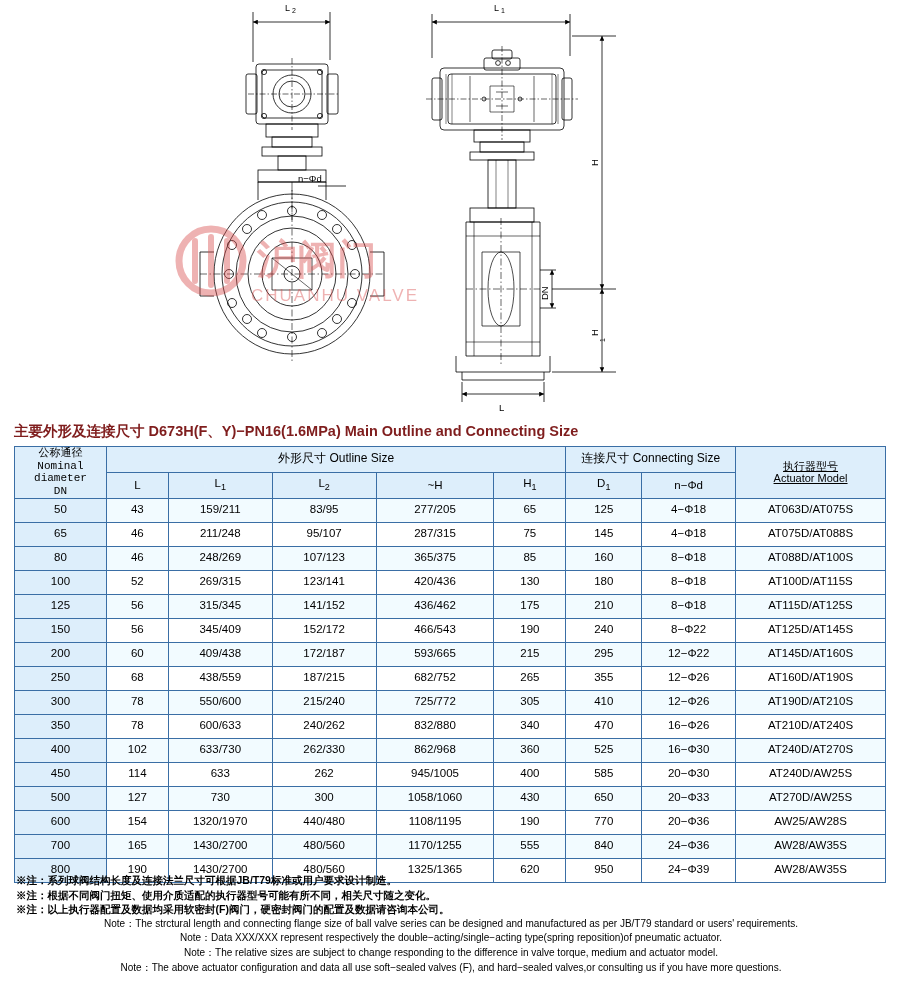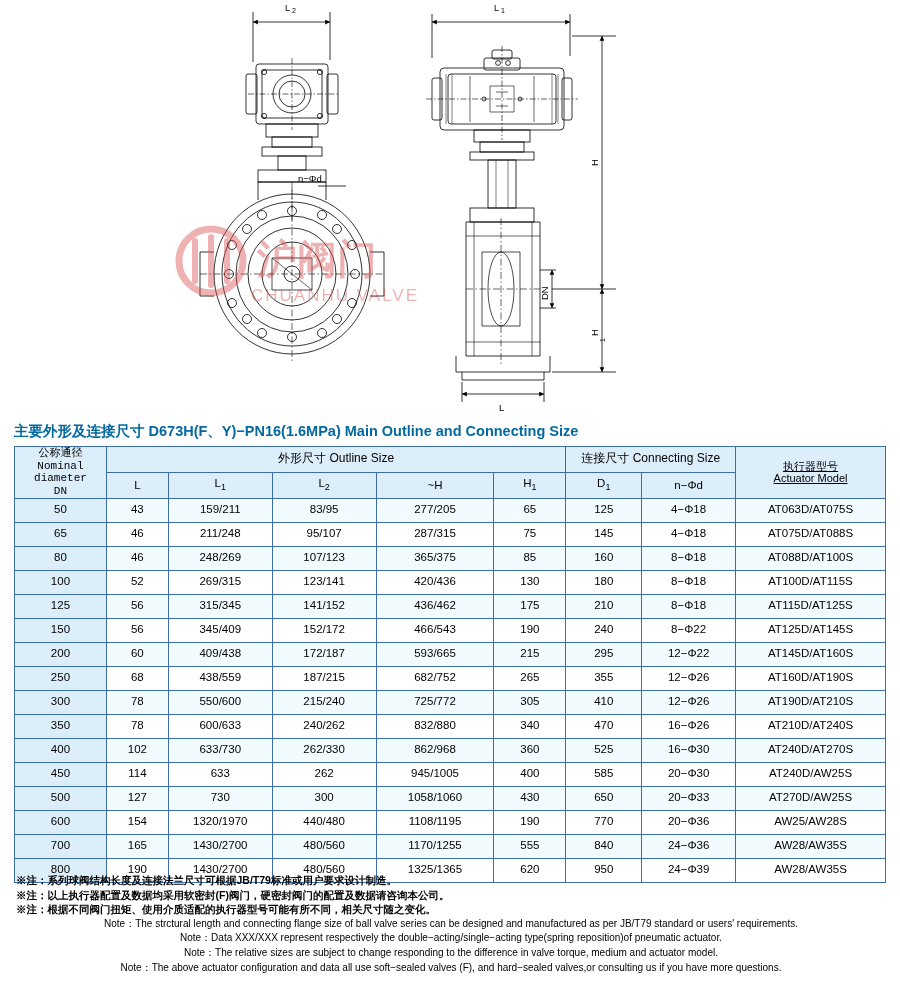--- a/index.html
+++ b/index.html
@@ -28,21 +28,21 @@
     width:320px;height:110px;
     pointer-events:none;
   }
 
   
   .title{
     position:absolute;
     left:14px; top:422px;
     font-size:14.5px;
     font-weight:bold;
-    color:#0369a1;
+    color:#7f1d1d;
     letter-spacing:0px;
     white-space:nowrap;
   }
 
   
   .tbl-wrap{
     position:absolute;
     left:14px; top:446px;
     width:872px;
   }
@@ -475,21 +475,21 @@
             <td>950</td>
             <td>24−Φ39</td>
             <td>AW28/AW35S</td>
           </tr>
         </tbody>
     </table>
   </div>
 
   <div class="notes" id="notes">
       <div class="cn">※注：系列球阀结构长度及连接法兰尺寸可根据JB/T79标准或用户要求设计制造。</div>
+      <div class="cn">※注：根据不同阀门扭矩、使用介质适配的执行器型号可能有所不同，相关尺寸随之变化。</div>
       <div class="cn">※注：以上执行器配置及数据均采用软密封(F)阀门，硬密封阀门的配置及数据请咨询本公司。</div>
-      <div class="cn">※注：根据不同阀门扭矩、使用介质适配的执行器型号可能有所不同，相关尺寸随之变化。</div>
       <div class="en">Note：The strctural length and connecting flange size of ball valve series can be designed and manufactured as per JB/T79 standard or users' requirements.</div>
       <div class="en">Note：Data XXX/XXX represent respectively the double−acting/single−acting type(spring reposition)of pneumatic actuator.</div>
       <div class="en">Note：The relative sizes are subject to change responding to the difference in valve torque, medium and actuator model.</div>
       <div class="en">Note：The above actuator  configuration and data all use soft−sealed valves (F), and hard−sealed valves,or consulting us if you have more questions.</div>
     </div>
 
 </div>
 
 </body></html>

